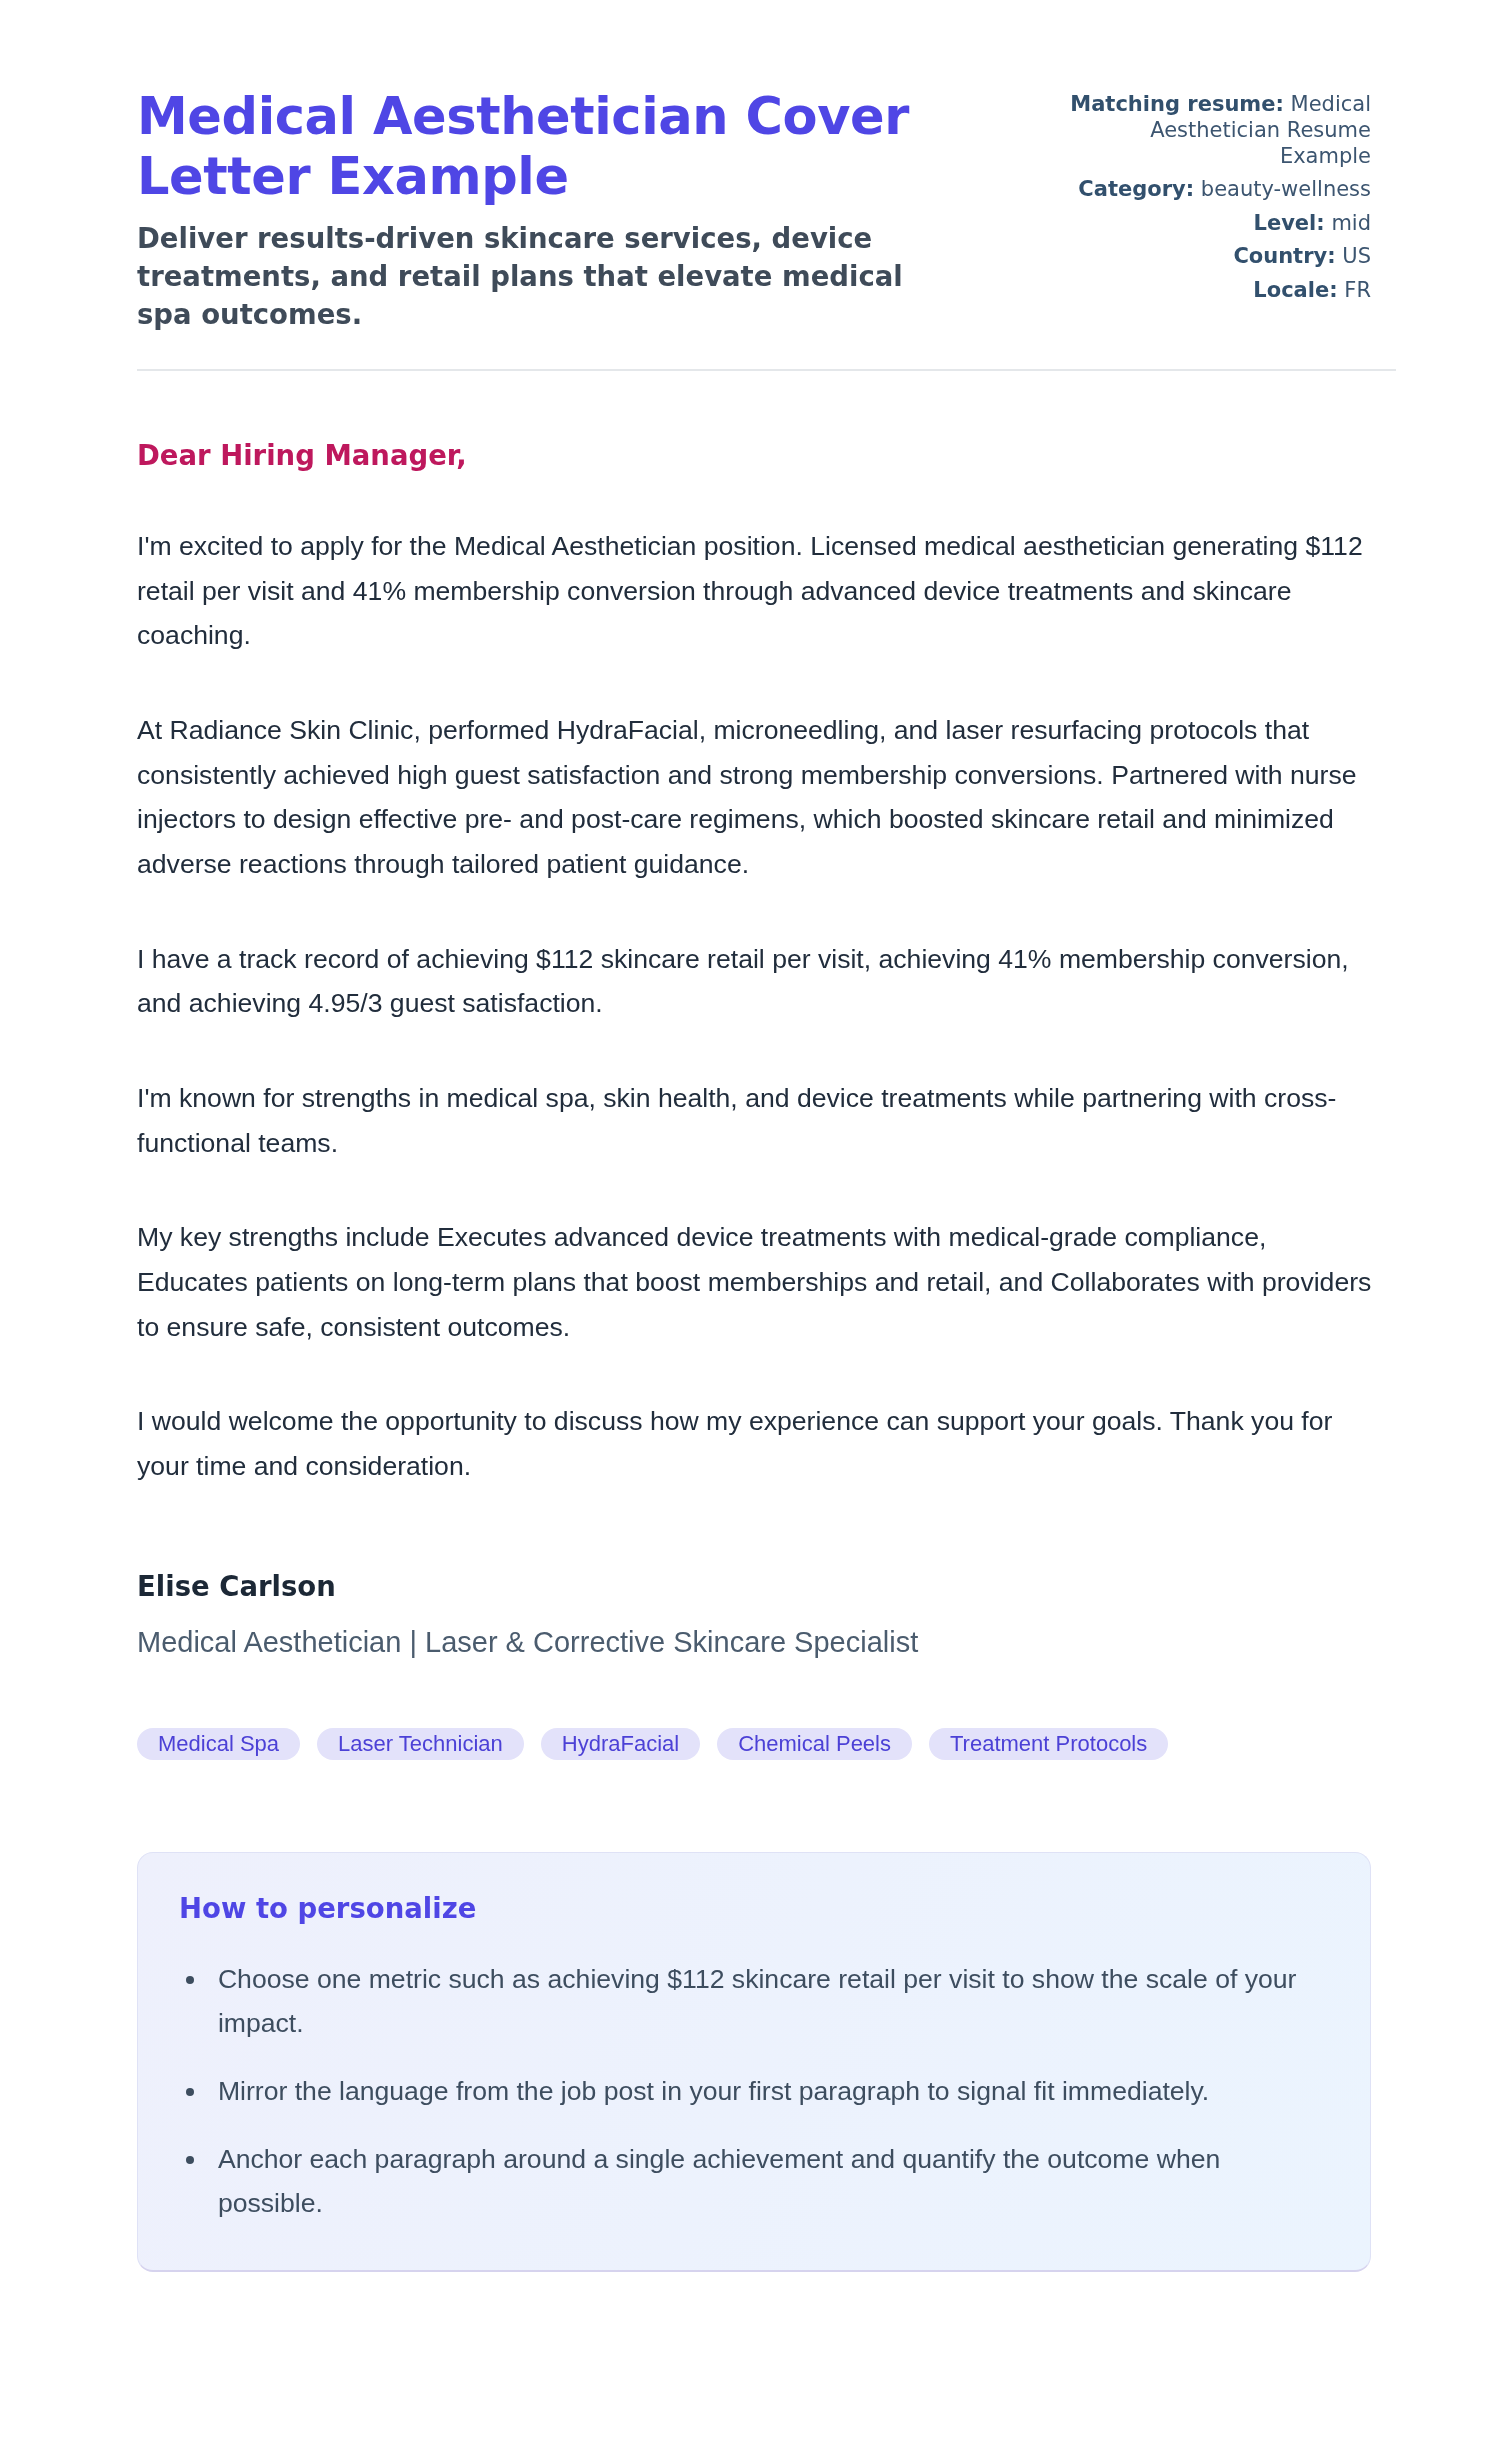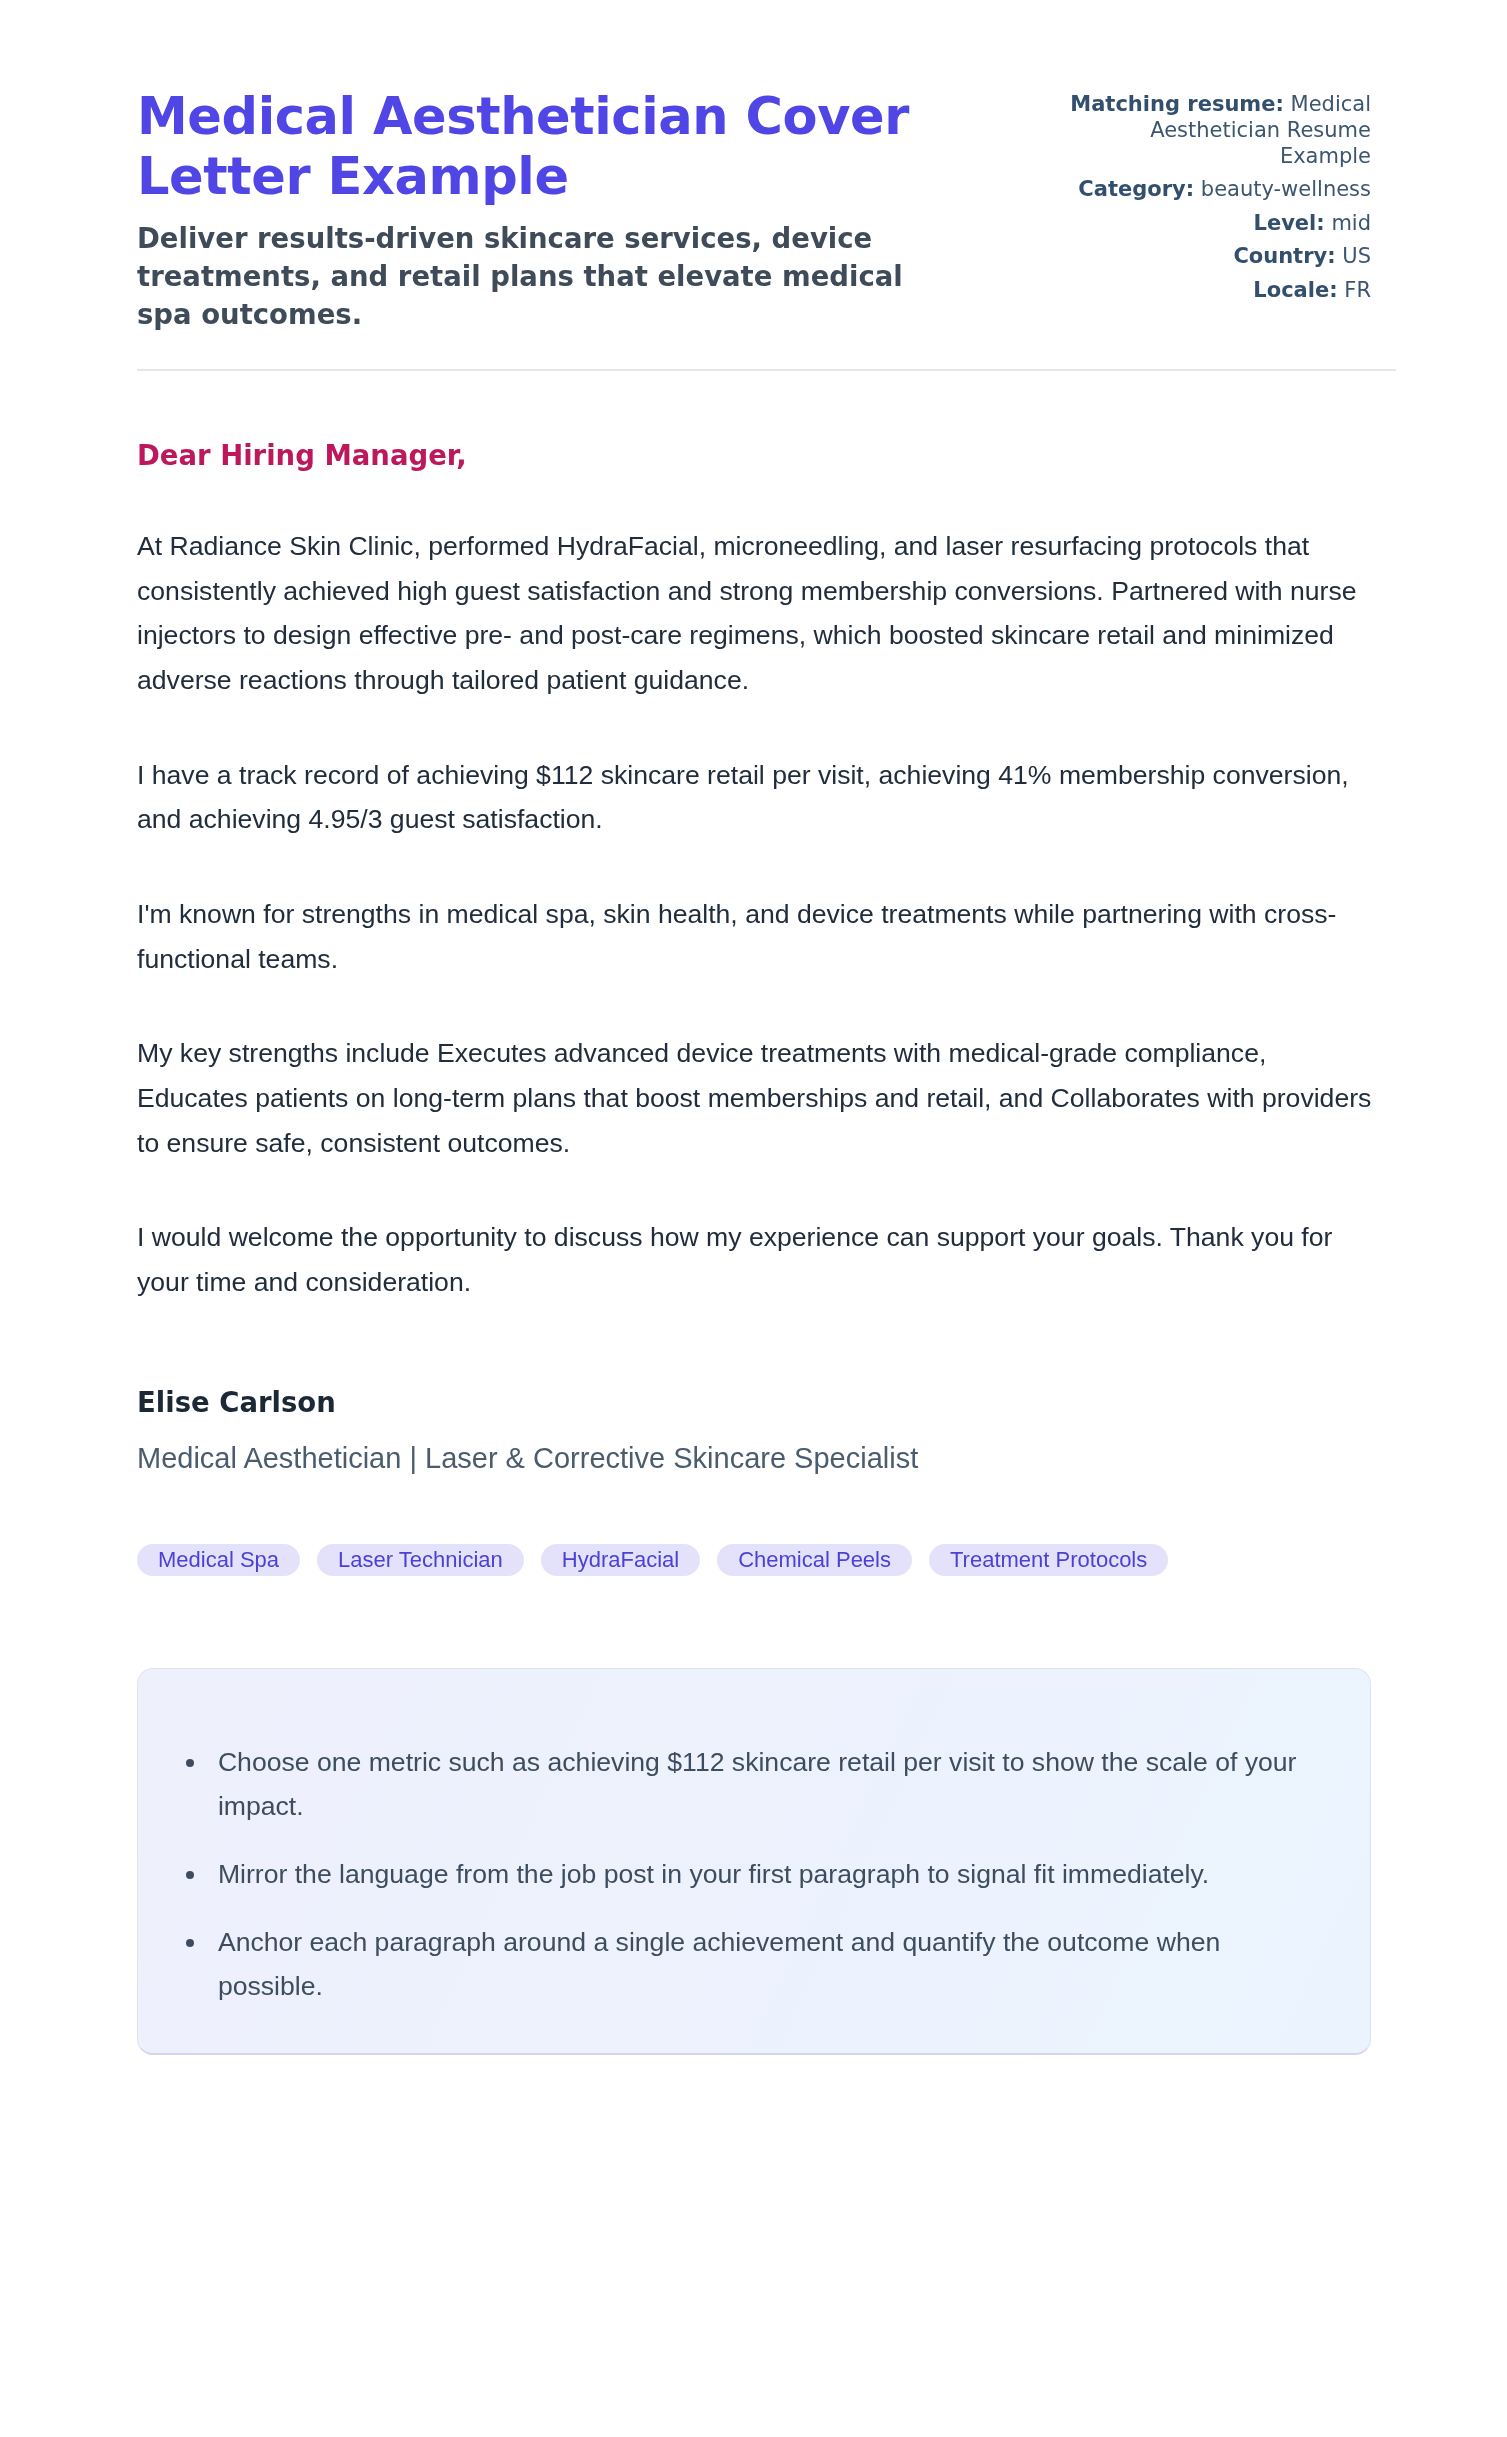--- a/index.html
+++ b/index.html
@@ -155,40 +155,42 @@
         <span class="meta-value">FR</span>
       </div>
     </aside>
   </header>
 
   <hr class="divider">
 
   <main>
     <p class="salutation">Dear Hiring Manager,</p>
 
+    <p class="para">I'm excited to apply for the Medical Aesthetician position. Licensed medical aesthetician generating $112 retail per visit and 41% membership conversion through advanced device treatments and skincare coaching.</p>
     <p class="para">At Radiance Skin Clinic, performed HydraFacial, microneedling, and laser resurfacing protocols that consistently achieved high guest satisfaction and strong membership conversions. Partnered with nurse injectors to design effective pre- and post-care regimens, which boosted skincare retail and minimized adverse reactions through tailored patient guidance.</p>
     <p class="para">I have a track record of achieving $112 skincare retail per visit, achieving 41% membership conversion, and achieving 4.95/3 guest satisfaction.</p>
     <p class="para">I'm known for strengths in medical spa, skin health, and device treatments while partnering with cross-functional teams.</p>
     <p class="para">My key strengths include Executes advanced device treatments with medical-grade compliance, Educates patients on long-term plans that boost memberships and retail, and Collaborates with providers to ensure safe, consistent outcomes.</p>
     <p class="para">I would welcome the opportunity to discuss how my experience can support your goals. Thank you for your time and consideration.</p>
 
     <div class="signature">
       <p class="sig-name">Elise Carlson</p>
       <p class="sig-role">Medical Aesthetician | Laser &amp; Corrective Skincare Specialist</p>
     </div>
 
     <div class="tags">
       <span class="tag">Medical Spa</span>
       <span class="tag">Laser Technician</span>
       <span class="tag">HydraFacial</span>
       <span class="tag">Chemical Peels</span>
       <span class="tag">Treatment Protocols</span>
     </div>
 
     <section class="tips">
+      <h2 class="tips-title">How to personalize</h2>
       <ul class="tips-list">
         <li>Choose one metric such as achieving $112 skincare retail per visit to show the scale of your impact.</li>
         <li>Mirror the language from the job post in your first paragraph to signal fit immediately.</li>
         <li>Anchor each paragraph around a single achievement and quantify the outcome when possible.</li>
       </ul>
     </section>
   </main>
 
 </div>
 

